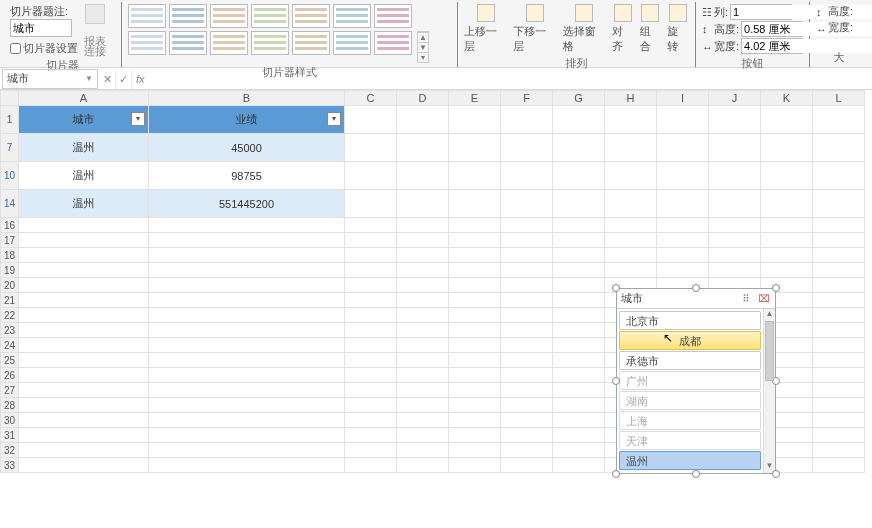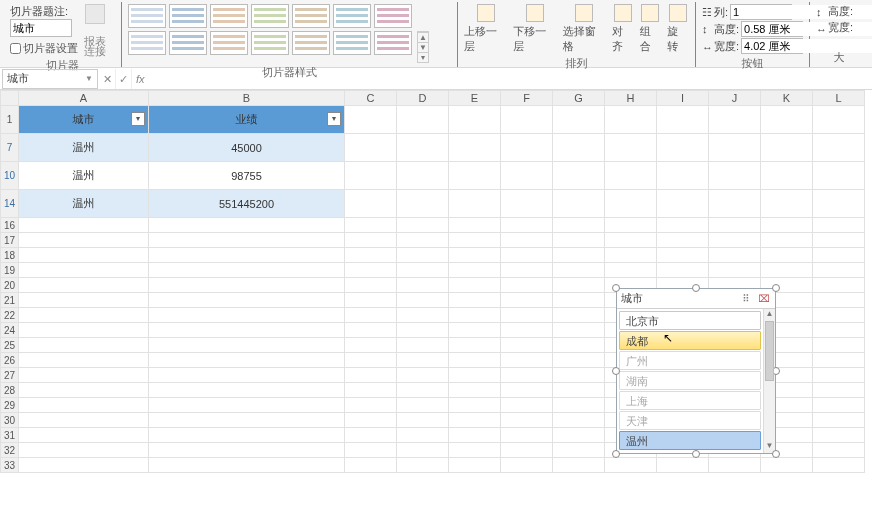--- a/index.html
+++ b/index.html
@@ -60,21 +60,21 @@
   
   .slicer { position:absolute; left:616px; top:198px; width:160px; background:#fff; border:1px solid #9aa7b0; }
   .handle { position:absolute; width:8px; height:8px; border:1px solid #888; background:#fff; border-radius:4px;}
   .slicer-head { height:20px; display:flex; align-items:center; justify-content:space-between; padding:0 4px; border-bottom:1px solid #d0d0d0; font-size:11px; color:#444;}
   .slicer-head .tools { display:flex; gap:4px;}
   .slicer-head .tic { width:14px; height:14px; font-size:10px; text-align:center; line-height:14px; color:#777;}
   .slicer-head .tic.clr { color:#c0504d;}
   .slicer-body { display:flex; }
   .slicer-list { flex:1; padding:2px;}
   .slicer-item { height:19px; border:1px solid #c8c8c8; border-radius:1px; margin-bottom:1px; padding:0 6px; font-size:11px; line-height:18px; color:#444; background:#fff;}
-  .slicer-item.hl { background:linear-gradient(#fff4c7,#ffe07a); border-color:#e3c24b;}
+  .slicer-item.hl { background:linear-gradient(#fff4c7,#ffe07a); border-color:#e3c24b;text-align:center;}
   .slicer-item.sel { background:#b7d3f1; border-color:#6a9edb;}
   .slicer-item.dim { color:#a8a8a8; border-color:#dcdcdc;}
   .slicer-sb { width:12px; background:#f1f1f1; display:flex; flex-direction:column; border-left:1px solid #dcdcdc;}
   .slicer-sb .ab { height:12px; text-align:center; font-size:8px; color:#777;}
   .slicer-sb .track { flex:1; position:relative;}
   .slicer-sb .thumb { position:absolute; top:0; left:1px; right:1px; height:60px; background:#d0d0d0; border:1px solid #bcbcbc;}
   .cursor { position:absolute; font-size:12px; color:#000; pointer-events:none;}
 </style>
 </head>
 <body>
@@ -413,20 +413,35 @@
           <td></td>
           <td></td>
           <td></td>
           <td></td>
           <td></td>
           <td></td>
           <td></td>
           <td></td>
         </tr>
         <tr>
+          <th class="rowh">23</th>
+          <td></td>
+          <td></td>
+          <td></td>
+          <td></td>
+          <td></td>
+          <td></td>
+          <td></td>
+          <td></td>
+          <td></td>
+          <td></td>
+          <td></td>
+          <td></td>
+        </tr>
+        <tr>
           <th class="rowh">24</th>
           <td></td>
           <td></td>
           <td></td>
           <td></td>
           <td></td>
           <td></td>
           <td></td>
           <td></td>
           <td></td>
@@ -474,35 +489,20 @@
           <td></td>
           <td></td>
           <td></td>
           <td></td>
           <td></td>
           <td></td>
           <td></td>
         </tr>
         <tr>
           <th class="rowh">28</th>
-          <td></td>
-          <td></td>
-          <td></td>
-          <td></td>
-          <td></td>
-          <td></td>
-          <td></td>
-          <td></td>
-          <td></td>
-          <td></td>
-          <td></td>
-          <td></td>
-        </tr>
-        <tr>
-          <th class="rowh">29</th>
           <td></td>
           <td></td>
           <td></td>
           <td></td>
           <td></td>
           <td></td>
           <td></td>
           <td></td>
           <td></td>
           <td></td>
@@ -586,20 +586,21 @@
       <span>城市</span>
       <div class="tools">
         <div class="tic">⠿</div>
         <div class="tic clr">⌧</div>
       </div>
     </div>
     <div class="slicer-body">
       <div class="slicer-list" id="slicer-list">
           <div class="slicer-item ">北京市</div>
           <div class="slicer-item hl">成都</div>
+          <div class="slicer-item ">承德市</div>
           <div class="slicer-item dim">广州</div>
           <div class="slicer-item dim">湖南</div>
           <div class="slicer-item dim">上海</div>
           <div class="slicer-item dim">天津</div>
           <div class="slicer-item sel">温州</div>
         </div>
       <div class="slicer-sb">
         <div class="ab">▲</div>
         <div class="track">
             <div class="thumb"></div>

